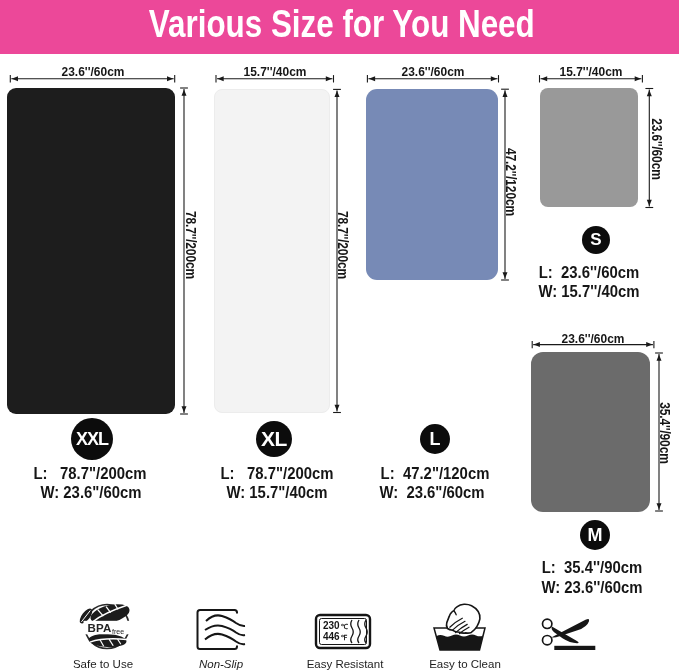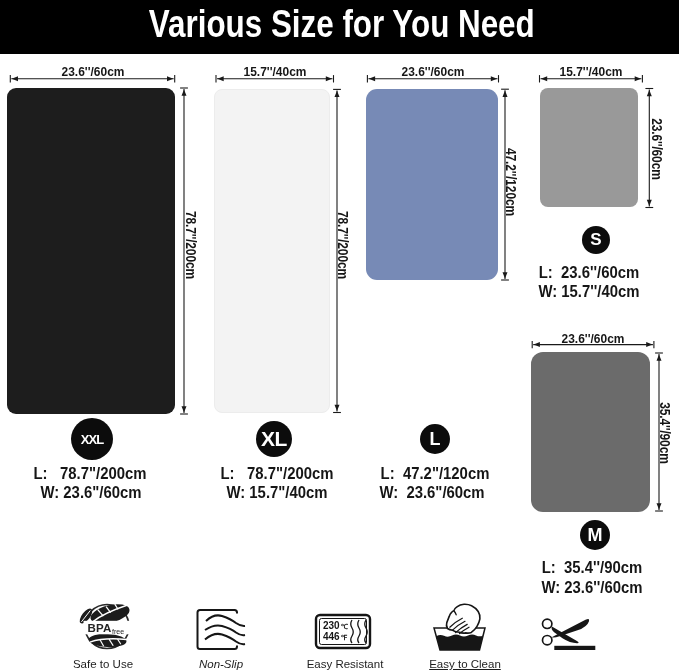--- a/index.html
+++ b/index.html
@@ -1,18 +1,18 @@
 <!DOCTYPE html>
 <html><head>
 <meta charset="utf-8">
 <style>
 * { margin:0; padding:0; box-sizing:border-box; }
 html,body { width:679px; height:672px; background:#fff; font-family:"Liberation Sans", sans-serif; }
 #page { position:relative; width:679px; height:672px; overflow:hidden; background:#fff; }
-.hdr { position:absolute; left:0; top:0; width:679px; height:54px; background:#000000; text-align:center; }
+.hdr { position:absolute; left:0; top:0; width:679px; height:54px; background:#ec4899; text-align:center; }
 .hdr span { display:inline-block; color:#fff; font-weight:bold; font-size:38.5px; line-height:48px;
   transform:translateX(2px) scaleX(0.815); transform-origin:center; letter-spacing:0px; }
 .mat { position:absolute; }
 .dim { position:absolute; font-weight:bold; color:#161616; font-size:13px; white-space:nowrap;
   transform:translate(-50%,-50%) scaleX(0.92); }
 .vdim { position:absolute; font-weight:bold; color:#161616; font-size:14px; white-space:nowrap;
   transform:translate(-50%,-50%) rotate(90deg) scaleX(0.86); letter-spacing:-0.2px; }
 .badge { position:absolute; background:#0c0c0c; border-radius:50%; color:#fff; font-weight:bold;
   display:flex; align-items:center; justify-content:center; transform:translate(-50%,-50%); }
 .srow { position:absolute; font-weight:bold; color:#161616; font-size:16px; white-space:nowrap;
@@ -89,21 +89,21 @@
 <div class="dim" style="left:432.5px; top:71.3px;">23.6''/60cm</div>
 <div class="dim" style="left:591px; top:71.3px;">15.7''/40cm</div>
 <div class="dim" style="left:592.5px; top:338.2px;">23.6''/60cm</div>
 
 <div class="vdim" style="left:190.5px; top:245px;">78.7''/200cm</div>
 <div class="vdim" style="left:343px; top:245px;">78.7''/200cm</div>
 <div class="vdim" style="left:511px; top:182px;">47.2''/120cm</div>
 <div class="vdim" style="left:657px; top:148.5px;">23.6''/60cm</div>
 <div class="vdim" style="left:664.5px; top:433px;">35.4''/90cm</div>
 
-<div class="badge" style="left:92px; top:439px; width:42px; height:42px; font-size:13px; letter-spacing:-1px;">XXL</div>
+<div class="badge" style="left:92px; top:439px; width:42px; height:42px; font-size:18px; letter-spacing:-1px;">XXL</div>
 <div class="badge" style="left:274px; top:439px; width:36px; height:36px; font-size:21px; letter-spacing:-0.5px;">XL</div>
 <div class="badge" style="left:435px; top:439px; width:30px; height:30px; font-size:18px;">L</div>
 <div class="badge" style="left:596px; top:239.5px; width:28px; height:28px; font-size:17px;">S</div>
 <div class="badge" style="left:595px; top:535px; width:30px; height:30px; font-size:18px;">M</div>
 
 <div class="srow" style="left:89.5px; top:473.5px;">L:&nbsp;&nbsp;&nbsp;78.7"/200cm</div>
 <div class="srow" style="left:91px; top:492.5px;">W: 23.6"/60cm</div>
 <div class="srow" style="left:277px; top:473.5px;">L:&nbsp;&nbsp;&nbsp;78.7"/200cm</div>
 <div class="srow" style="left:277px; top:492.5px;">W: 15.7"/40cm</div>
 <div class="srow" style="left:435px; top:473.5px;">L:&nbsp; 47.2"/120cm</div>
@@ -194,16 +194,16 @@
 <circle cx="547.2" cy="640.2" r="4.7" fill="none" stroke="#161616" stroke-width="1.7"></circle>
 <path d="M 551.7 637.2 L 585.5 619.8 Q 590 617.6 589 621.2 Q 587.2 627 577.5 630.3 L 559.5 636.3 Q 553.8 638.2 551.7 637.2 Z" fill="#161616"></path>
 <path d="M 551.9 626.5 L 576.5 640.8 Q 580.5 643.3 577 643.2 Q 570 643.2 562.5 638.3 L 554.5 632.6 Q 550.6 629.5 551.9 626.5 Z" fill="#161616"></path>
 <rect x="554.3" y="645.8" width="41" height="4.2" fill="#161616"></rect>
 </g>
 </svg>
 
 <div class="ilabel" style="left:103px; top:664px;">Safe to Use</div>
 <div class="ilabel" style="left:221px; top:664px;font-style:italic;">Non-Slip</div>
 <div class="ilabel" style="left:345px; top:664px;">Easy Resistant</div>
-<div class="ilabel" style="left:465px; top:664px;text-decoration:underline;">Easy to Clean</div>
+<div class="ilabel" style="left:465px; top:664px;">Easy to Clean</div>
 <div class="ilabel" style="left:572px; top:692px;font-weight:bold;">Can Be Cut</div>
 
 </div>
 
 </body></html>

